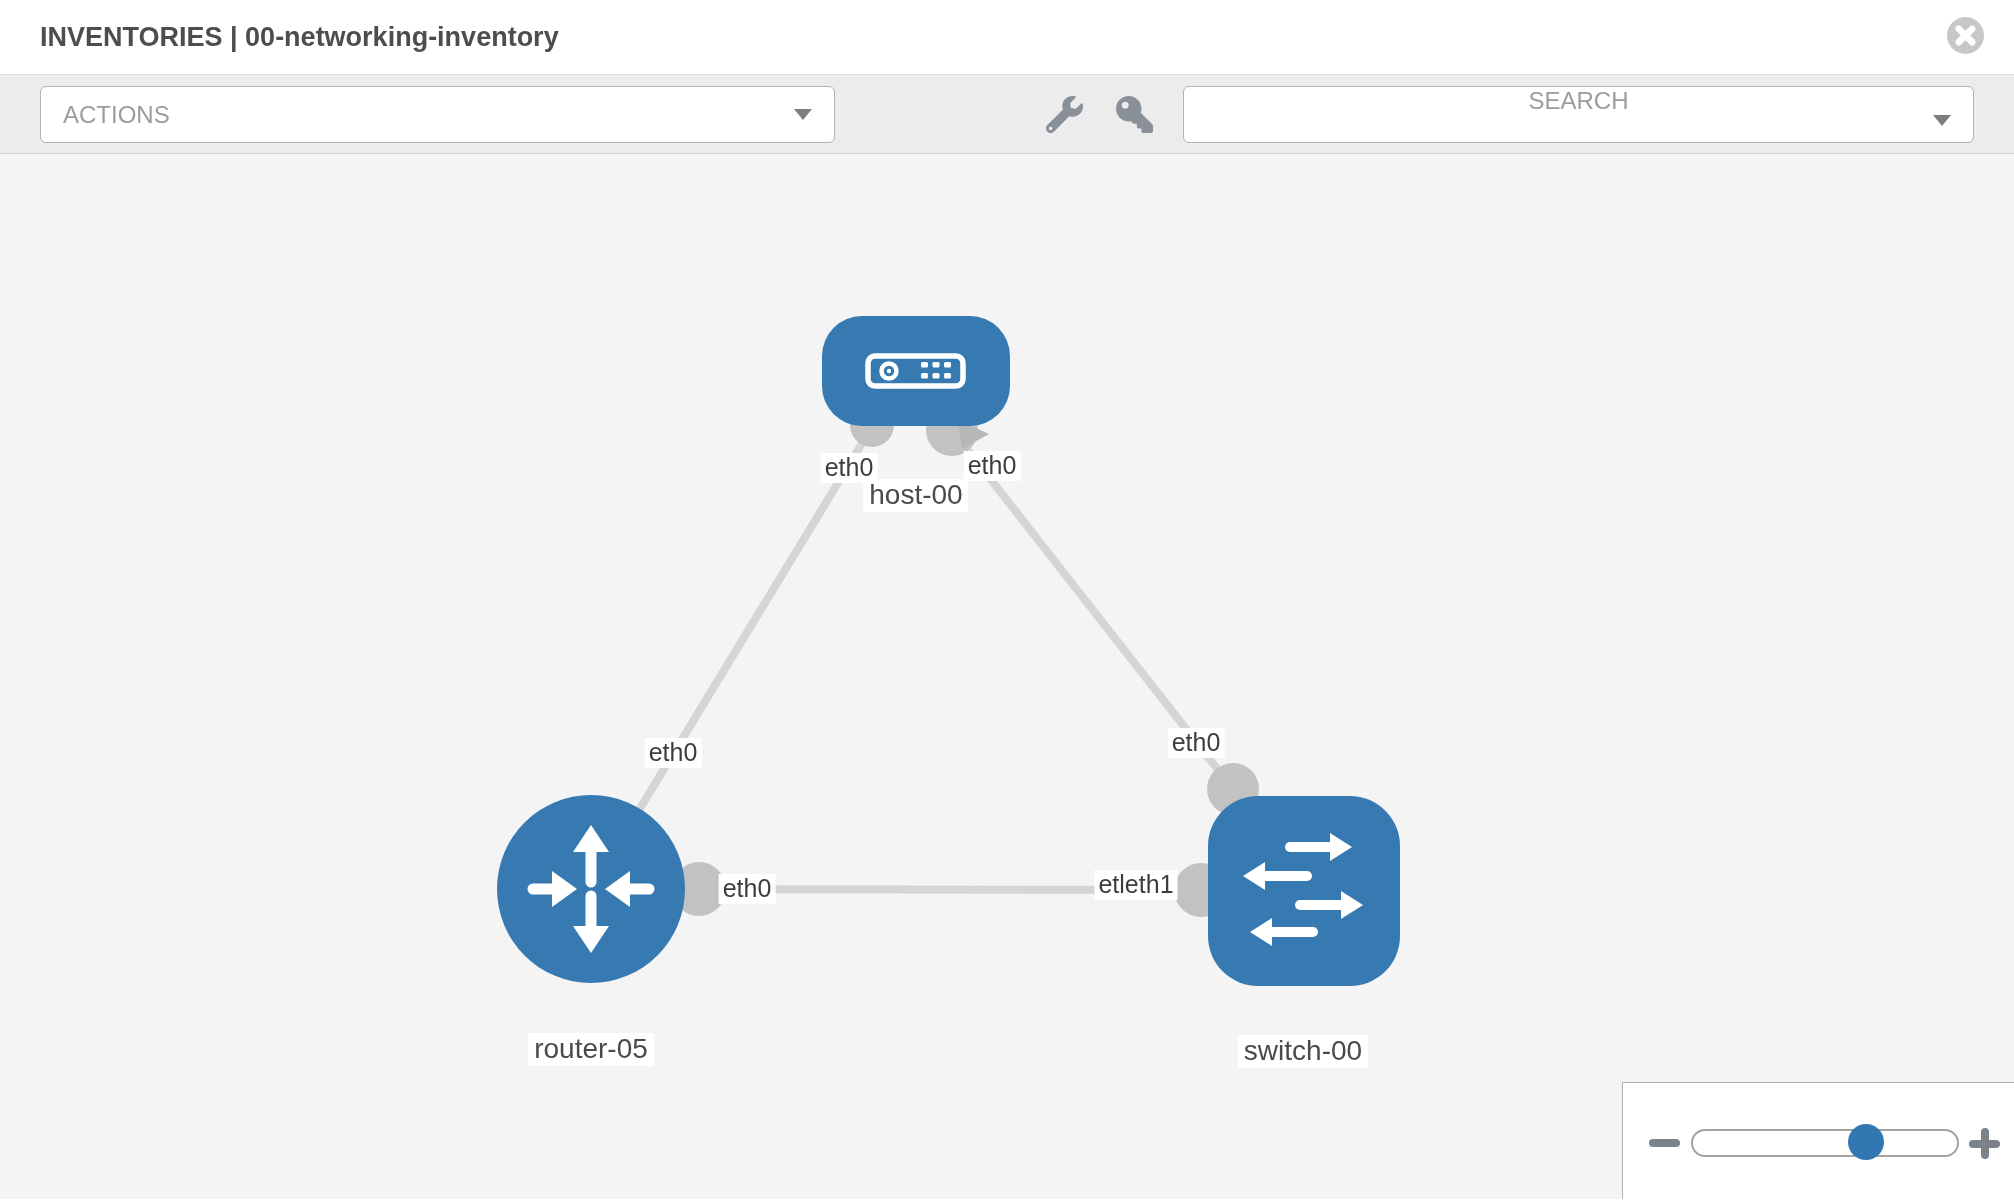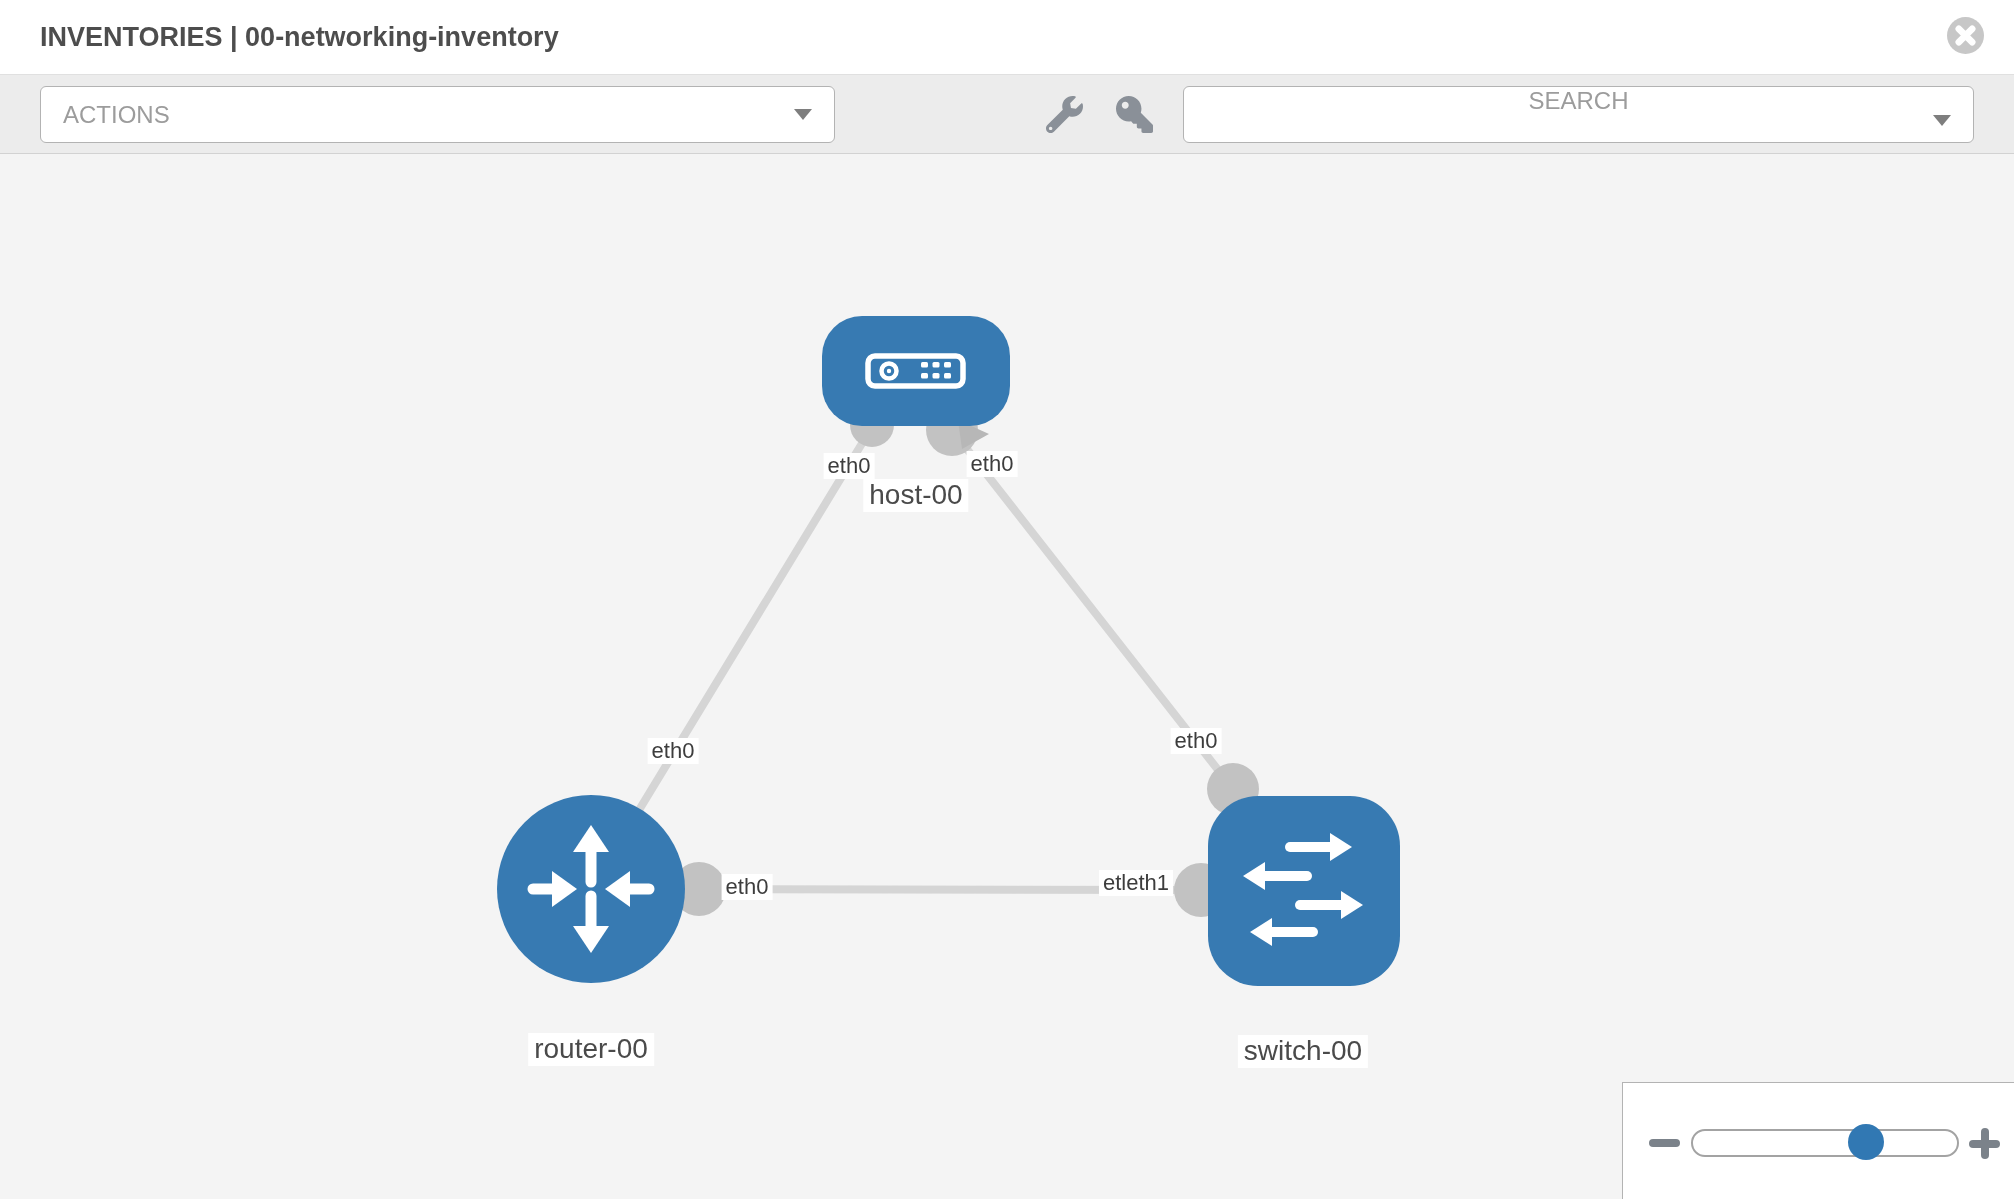--- a/index.html
+++ b/index.html
@@ -26,21 +26,21 @@
   #wrench-btn { left:1046px; }
   #key-btn    { left:1116px; }
 
   
   .canvas { position:relative; height:1045px; background:#f4f4f4; overflow:hidden; }
   .canvas > svg { position:absolute; left:0; top:0; }
 
   .node-label  { position:absolute; transform:translateX(-50%); background:#fff;
                  color:#4a4a4a; font-size:28px; line-height:1.1; padding:1px 6px; white-space:nowrap;margin-top:36px; }
   .iface-label { position:absolute; transform:translateX(-50%); background:#fff;
-                 color:#3d3d3d; font-size:22px; line-height:1.1; padding:1px 4px; white-space:nowrap; }
+                 color:#3d3d3d; font-size:25px; line-height:1.1; padding:1px 4px; white-space:nowrap; }
 
   
   .zoom-panel { position:absolute; left:1622px; top:928px; width:392px; height:117px;
                 background:#fff; border:1px solid #b3b3b3; border-right:none; border-bottom:none; }
   .zoom-value { position:absolute; top:7px; left:0; right:28px; text-align:center;
                 font-size:24px; color:#1d1d1d; }
   .zoom-minus { position:absolute; left:26px; top:56px; width:31px; height:8px;
                 background:#7b828a; border-radius:4px; cursor:pointer; }
   .zoom-track { position:absolute; left:68px; top:46px; width:268px; height:28px;
                 background:#fff; border:2px solid #a3a3a3; border-radius:16px; cursor:pointer; }
@@ -150,21 +150,21 @@
         <polygon points="1265,708 1265,736 1243,722" stroke="none"></polygon>
         <line x1="1300" y1="751" x2="1341" y2="751"></line>
         <polygon points="1341,737 1341,765 1363,751" stroke="none"></polygon>
         <line x1="1313" y1="778" x2="1272" y2="778"></line>
         <polygon points="1272,764 1272,792 1250,778" stroke="none"></polygon>
       </g>
     </g>
   </svg>
 
   <div class="node-label" style="left:916px; top:289px;">host-00</div>
-  <div class="node-label" style="left:591px; top:843px;">router-00</div>
+  <div class="node-label" style="left:591px; top:843px;">router-05</div>
   <div class="node-label" style="left:1303px; top:845px;">switch-00</div>
 
   <div class="iface-label" style="left:849px; top:299px;">eth0</div>
   <div class="iface-label" style="left:673px; top:584px;">eth0</div>
   <div class="iface-label" style="left:992px; top:297px;">eth0</div>
   <div class="iface-label" style="left:1196px; top:574px;">eth0</div>
   <div class="iface-label" style="left:747px; top:720px;">eth0</div>
   <div class="iface-label" style="left:1136px; top:716px;">etleth1</div>
 
   <div class="zoom-panel">

